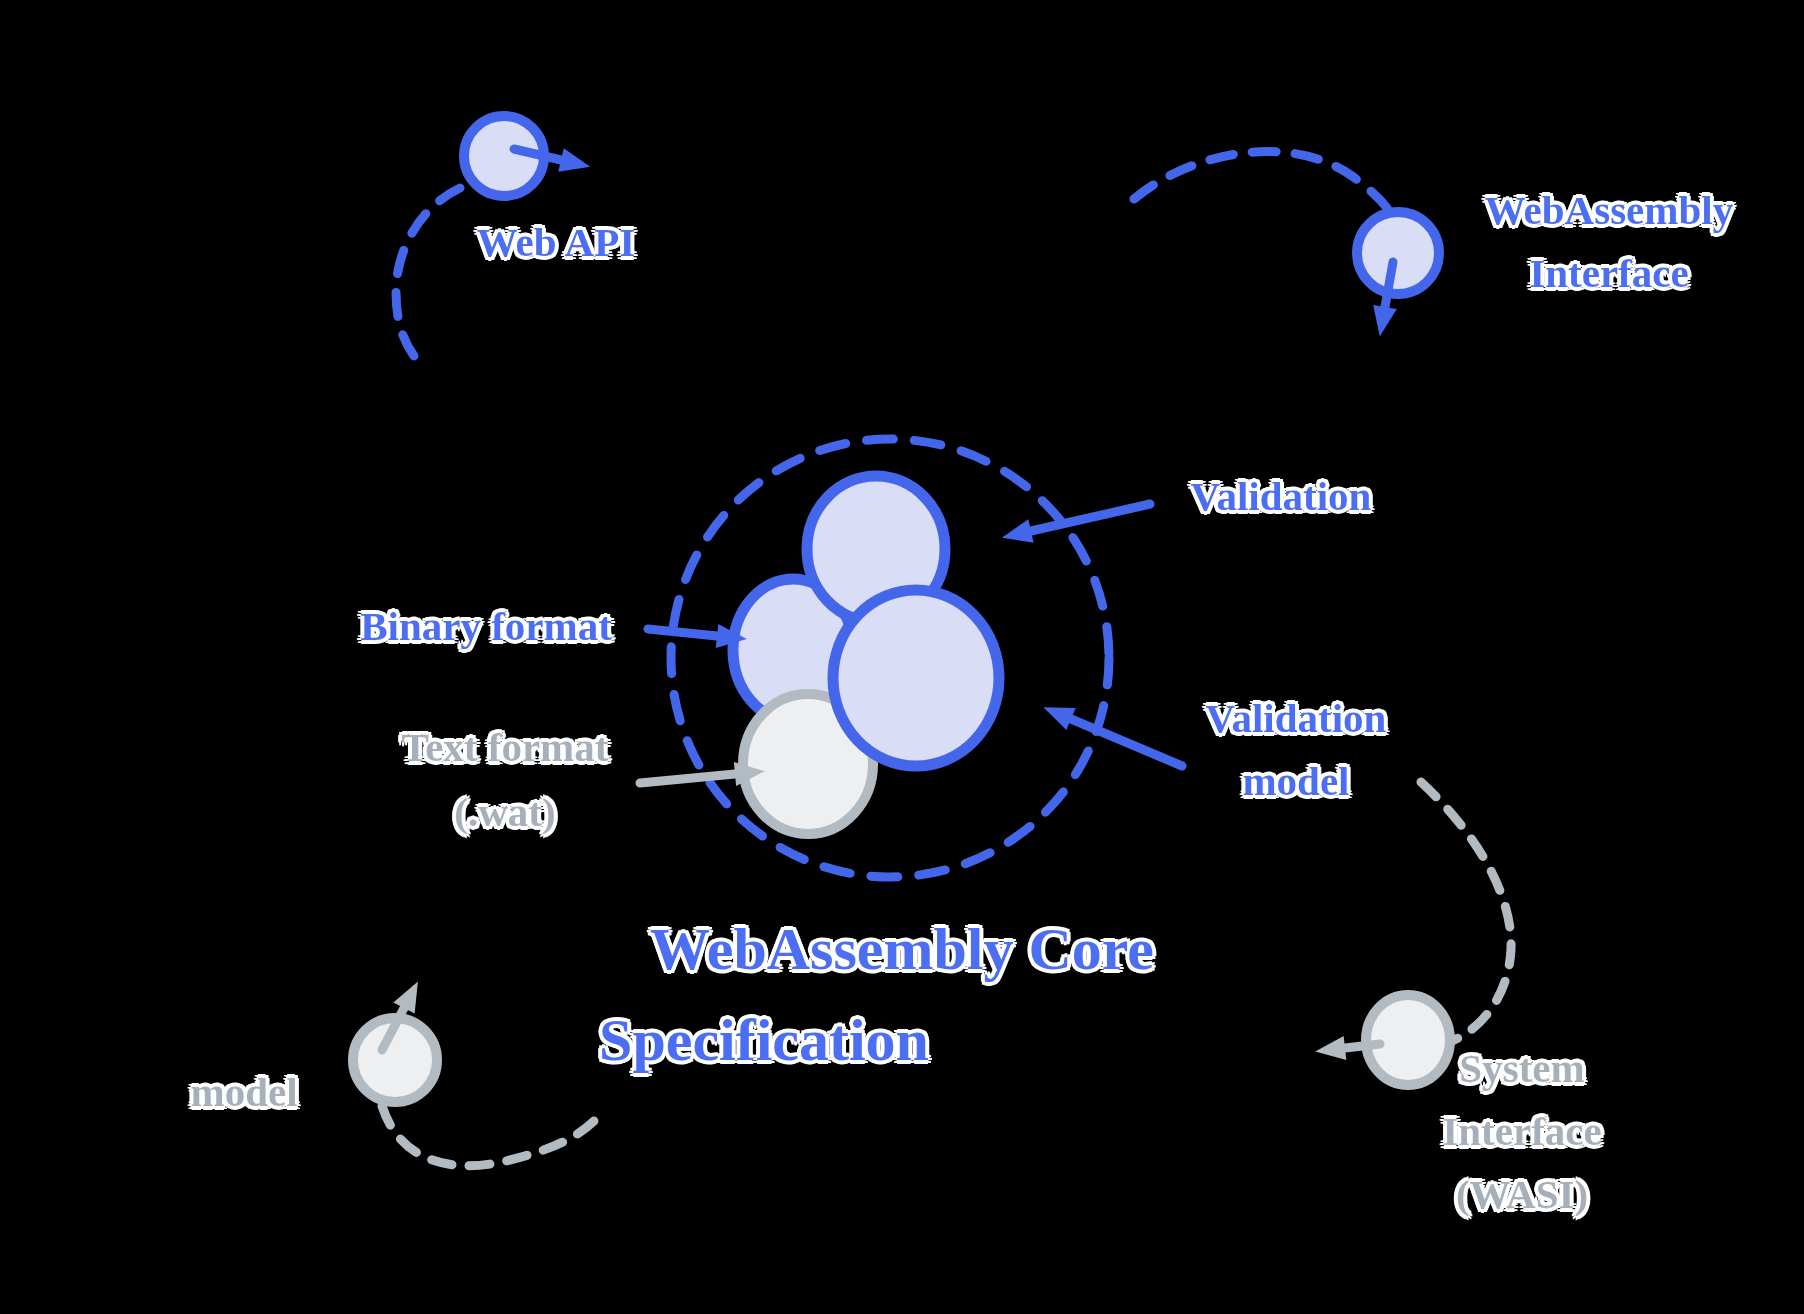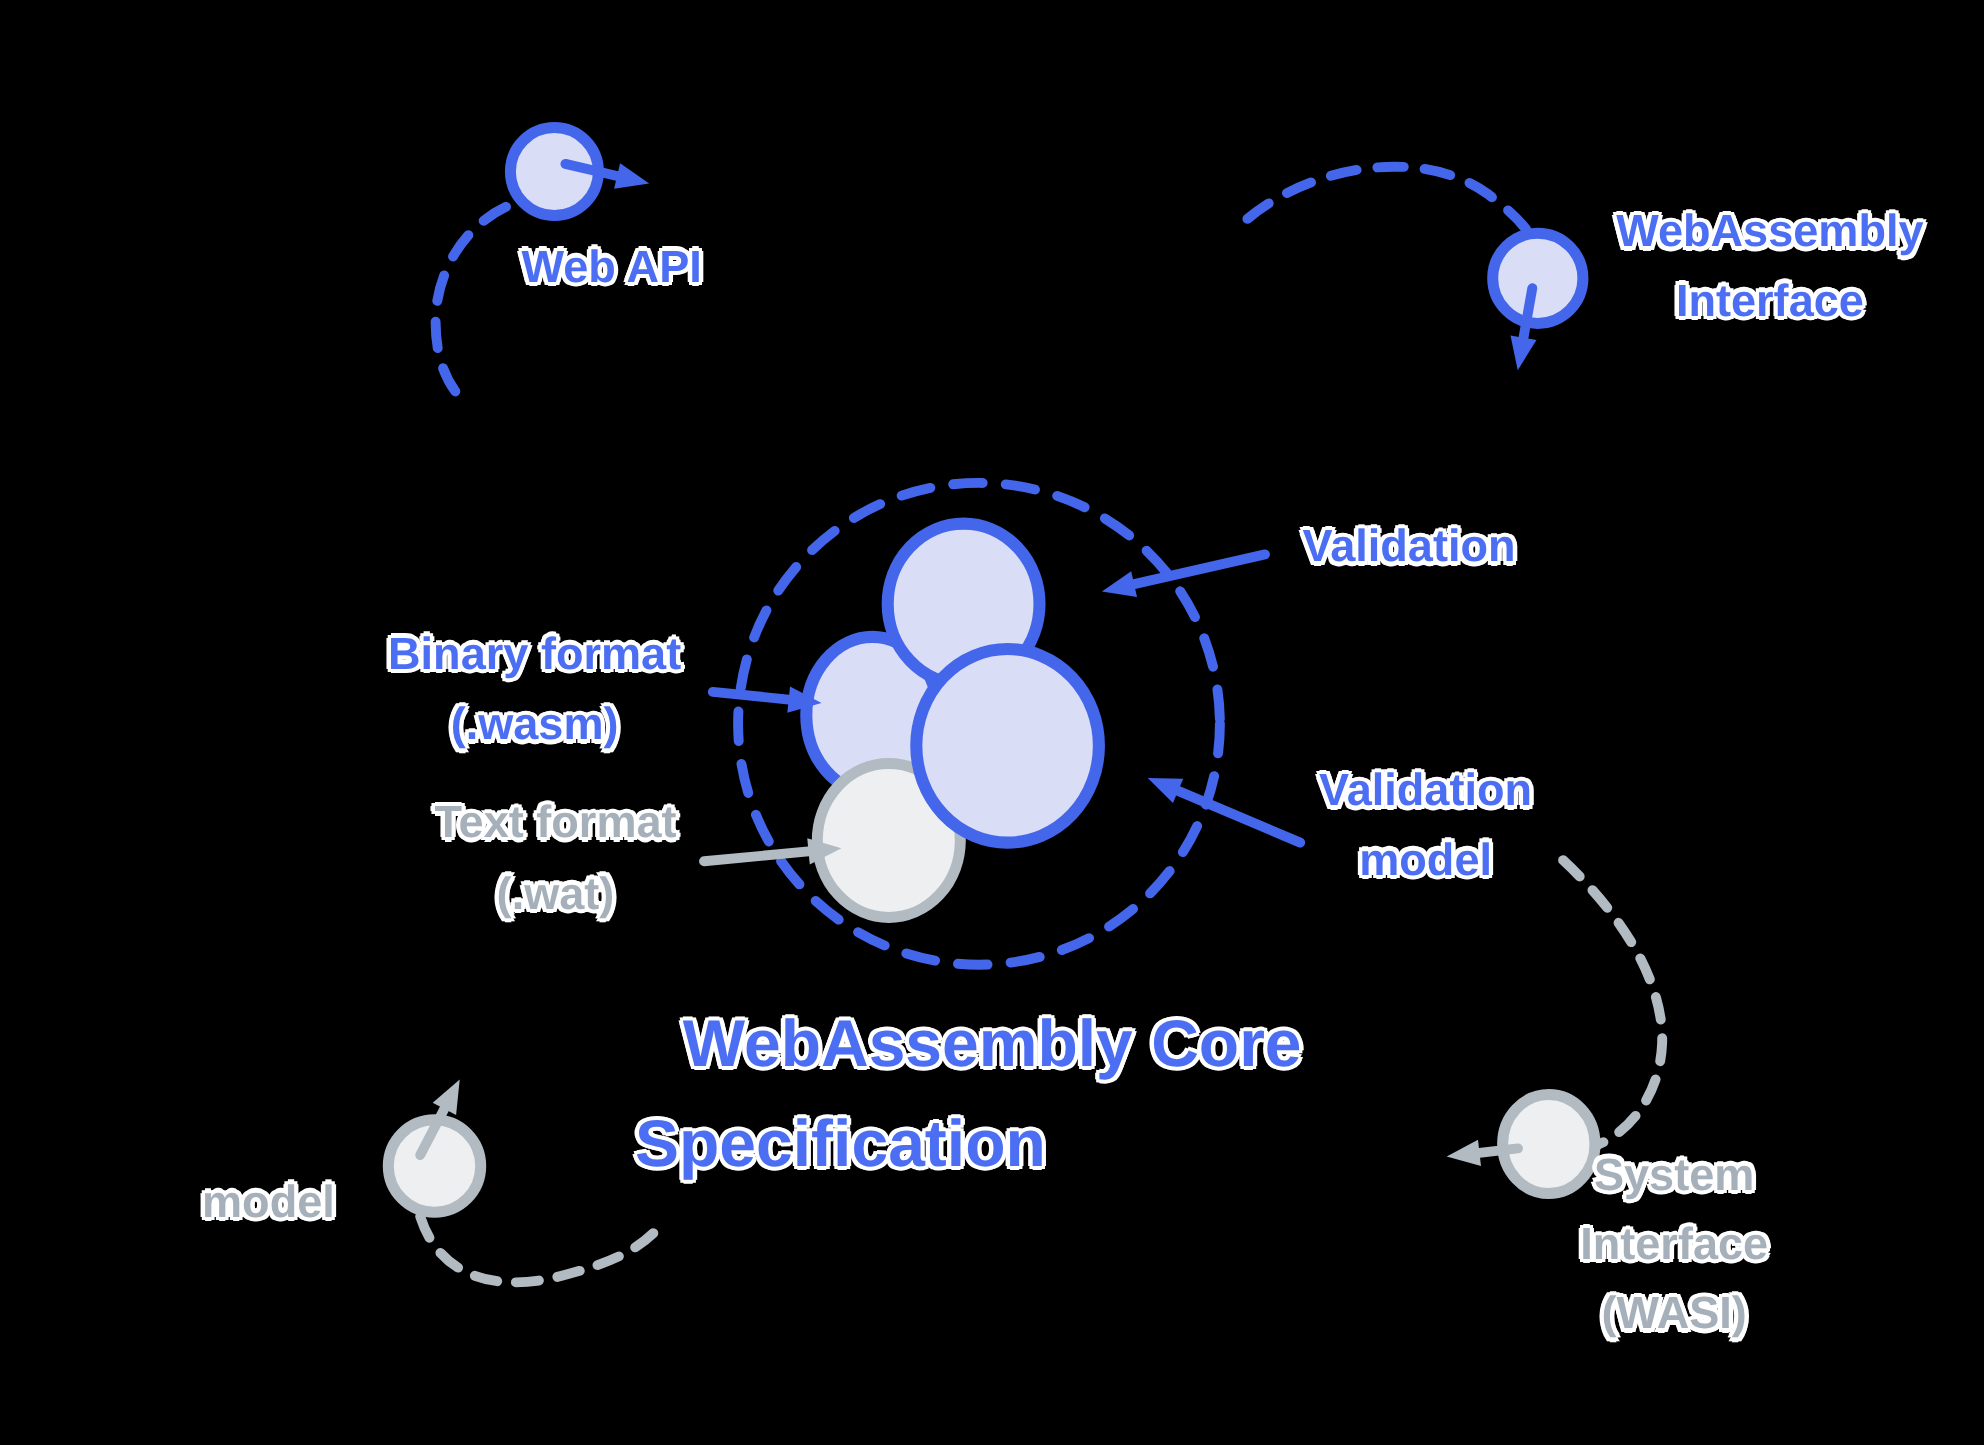--- a/index.html
+++ b/index.html
@@ -8,21 +8,21 @@
     --blue-text:#4b6ef2;
     --lavender:#d9ddf6;
     --gray:#b2bac2;
     --gray-text:#a6b0ba;
     --gray-fill:#edeff1;
     --outline:#ffffff;
   }
   html,body{margin:0;padding:0;background:var(--bg);}
   .stage{
     position:relative;width:1804px;height:1314px;background:var(--bg);
-    overflow:hidden;font-family:Liberation Sans, sans-serif;
+    overflow:hidden;font-family:Liberation Serif, serif;
   }
   .stage svg{position:absolute;left:0;top:0;}
   
   .big-dash{fill:none;stroke:var(--blue);stroke-width:9;stroke-dasharray:27 21;stroke-linecap:round;}
   .node-blue{fill:var(--lavender);stroke:var(--blue);stroke-width:11;}
   .sat-blue{fill:var(--lavender);stroke:var(--blue);stroke-width:10;}
   .node-gray{fill:var(--gray-fill);stroke:var(--gray);stroke-width:10;}
   .curve-blue{fill:none;stroke:var(--blue);stroke-width:9;stroke-dasharray:24 19;stroke-linecap:round;}
   .curve-gray{fill:none;stroke:var(--gray);stroke-width:9;stroke-dasharray:21 17;stroke-linecap:round;}
   .arrow-blue{stroke:var(--blue);stroke-width:9;stroke-linecap:round;}
@@ -96,21 +96,20 @@
 
   <div class="label blue-text lh-tall" style="left:1609px;top:242px;">
     <span class="line">WebAssembly</span>
     <span class="line">Interface</span>
   </div>
 
   <div class="label blue-text" style="left:1281px;top:497px;">Validation</div>
 
   <div class="label blue-text lh-64" style="left:486px;top:626px;">
     <span class="line">Binary format</span>
-    <span class="line">(.wasm)</span>
   </div>
 
   <div class="label gray-text lh-65" style="left:505px;top:780px;">
     <span class="line">Text format</span>
     <span class="line">(.wat)</span>
   </div>
 
   <div class="label blue-text lh-tall" style="left:1296px;top:750px;">
     <span class="line">Validation</span>
     <span class="line">model</span>

